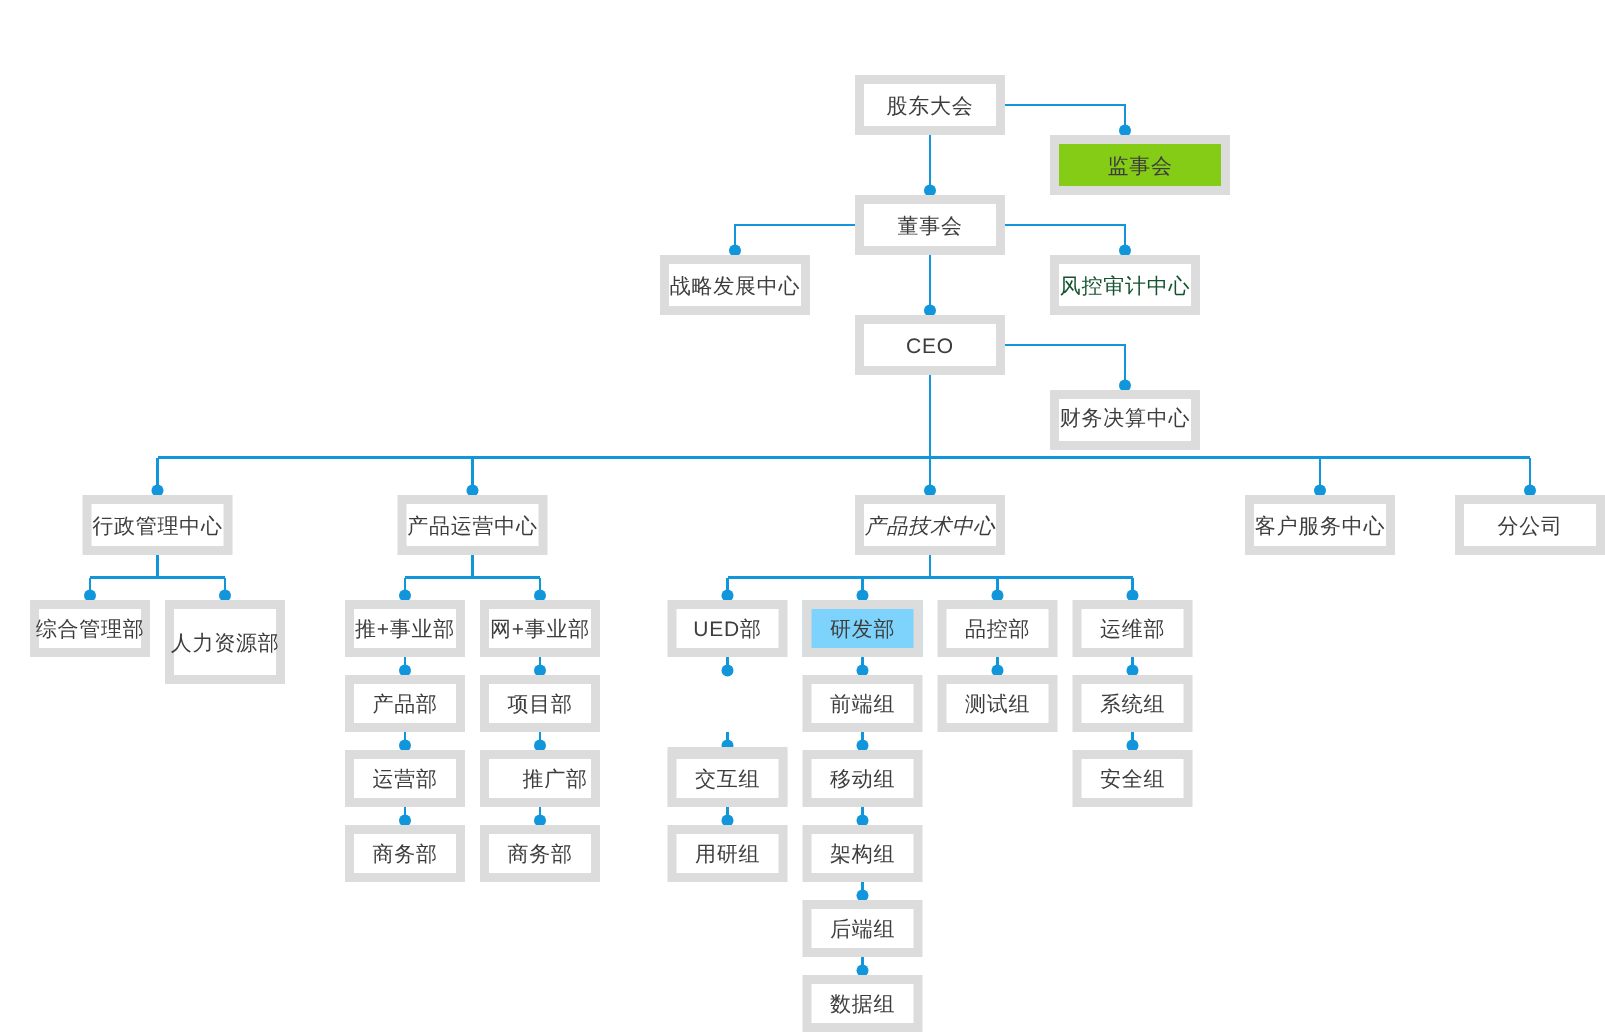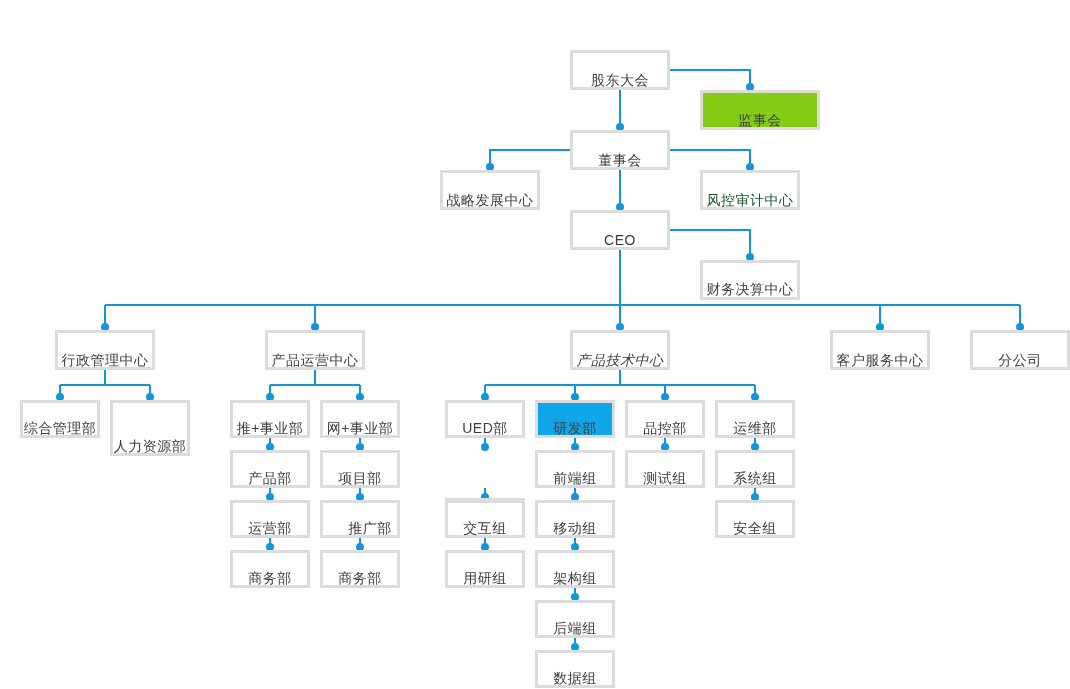--- a/index.html
+++ b/index.html
@@ -21,27 +21,27 @@
     position: absolute;
     left: 0;
     top: 0;
     width: 1070px;
     height: 689px;
     pointer-events: none;
   }
   .node {
     position: absolute;
     box-sizing: border-box;
-    border: 3px solid #404040;
+    border: 6px solid #404040;
     background: #ffffff;
     color: #3d3d3d;
     font-size: 14px;
     line-height: 1;
     display: flex;
-    align-items: flex-end;
+    align-items: center;
     justify-content: center;
     text-align: center;
     white-space: nowrap;
     letter-spacing: 0.5px;
   }
   .node-label {
     display: block;
   }
 </style>
 </head>
@@ -193,21 +193,21 @@
       </div>
       <div class="node" style="left: 230px; top: 550px; width: 80px; height: 38px; border-color: rgb(220, 220, 220); background: rgb(255, 255, 255); color: rgb(61, 61, 61);">
         <span class="node-label">商务部</span>
       </div>
       <div class="node" style="left: 320px; top: 550px; width: 80px; height: 38px; border-color: rgb(220, 220, 220); background: rgb(255, 255, 255); color: rgb(61, 61, 61);">
         <span class="node-label">商务部</span>
       </div>
       <div class="node" style="left: 445px; top: 400px; width: 80px; height: 38px; border-color: rgb(220, 220, 220); background: rgb(255, 255, 255); color: rgb(61, 61, 61);">
         <span class="node-label">UED部</span>
       </div>
-      <div class="node" style="left: 535px; top: 400px; width: 80px; height: 38px; border-color: rgb(220, 220, 220); background: #0ea5e9; color: rgb(61, 61, 61);">
+      <div class="node" style="left: 535px; top: 400px; width: 80px; height: 38px; border-color: rgb(220, 220, 220); background: #7dd3fc; color: rgb(61, 61, 61);">
         <span class="node-label">研发部</span>
       </div>
       <div class="node" style="left: 625px; top: 400px; width: 80px; height: 38px; border-color: rgb(220, 220, 220); background: rgb(255, 255, 255); color: rgb(61, 61, 61);">
         <span class="node-label">品控部</span>
       </div>
       <div class="node" style="left: 715px; top: 400px; width: 80px; height: 38px; border-color: rgb(220, 220, 220); background: rgb(255, 255, 255); color: rgb(61, 61, 61);">
         <span class="node-label">运维部</span>
       </div>
       <div class="node" style="left: 445px; top: 450px; width: 80px; height: 38px; border-color: rgb(220, 220, 220); background: rgb(255, 255, 255); color: rgb(61, 61, 61); margin-top: 48px;">
         <span class="node-label">设计组</span>

